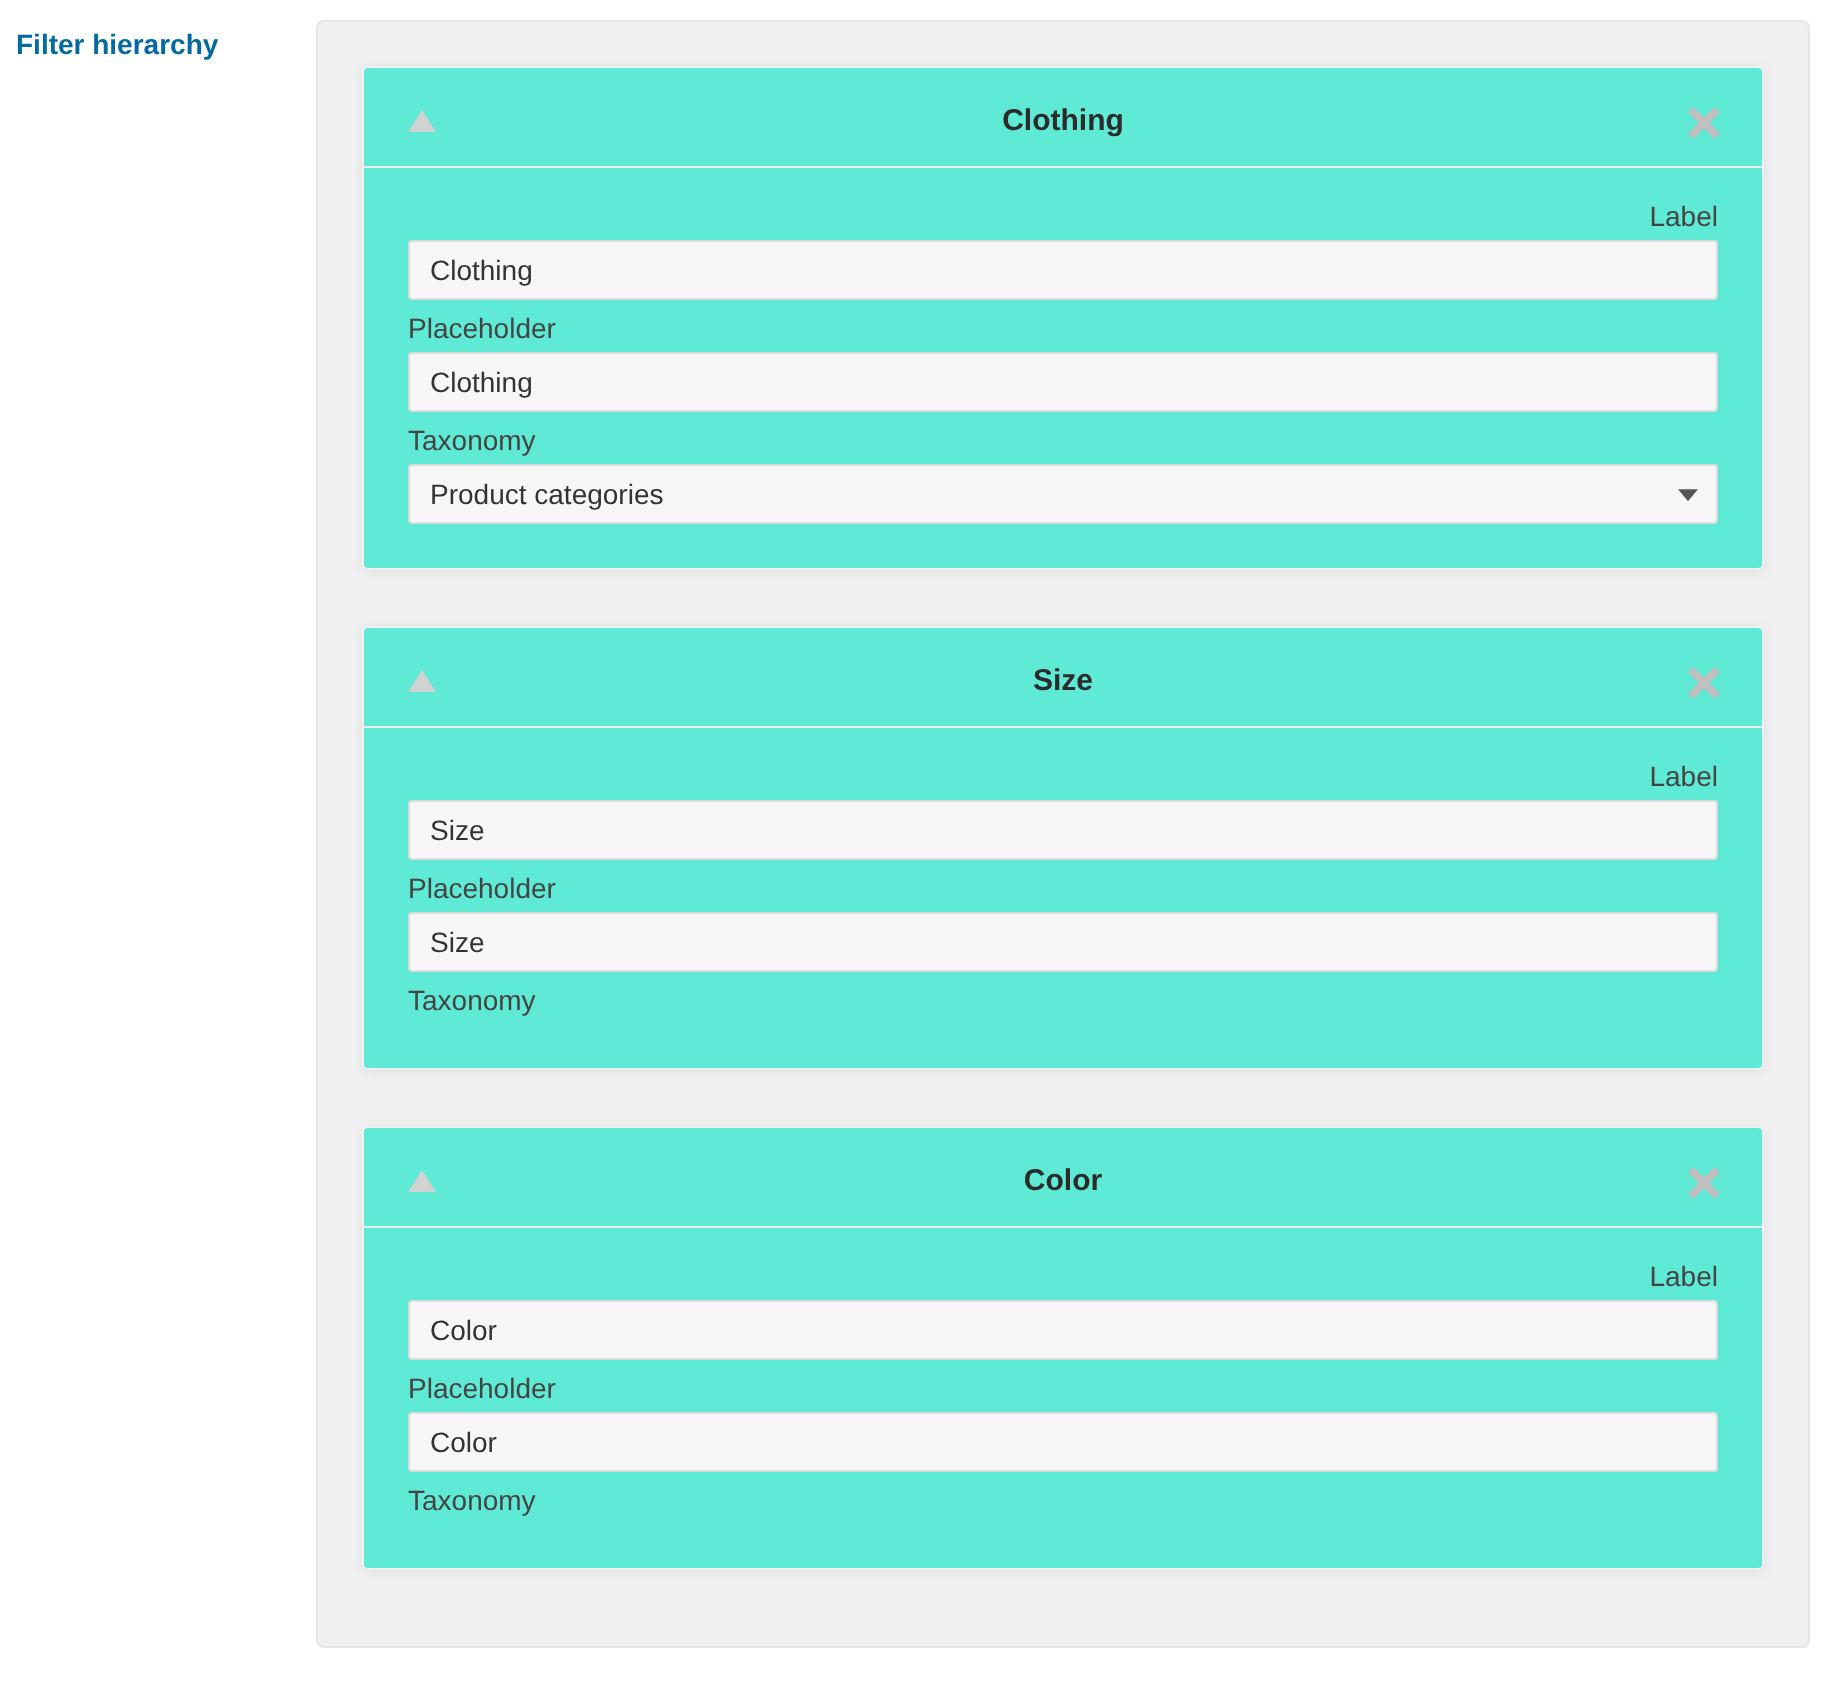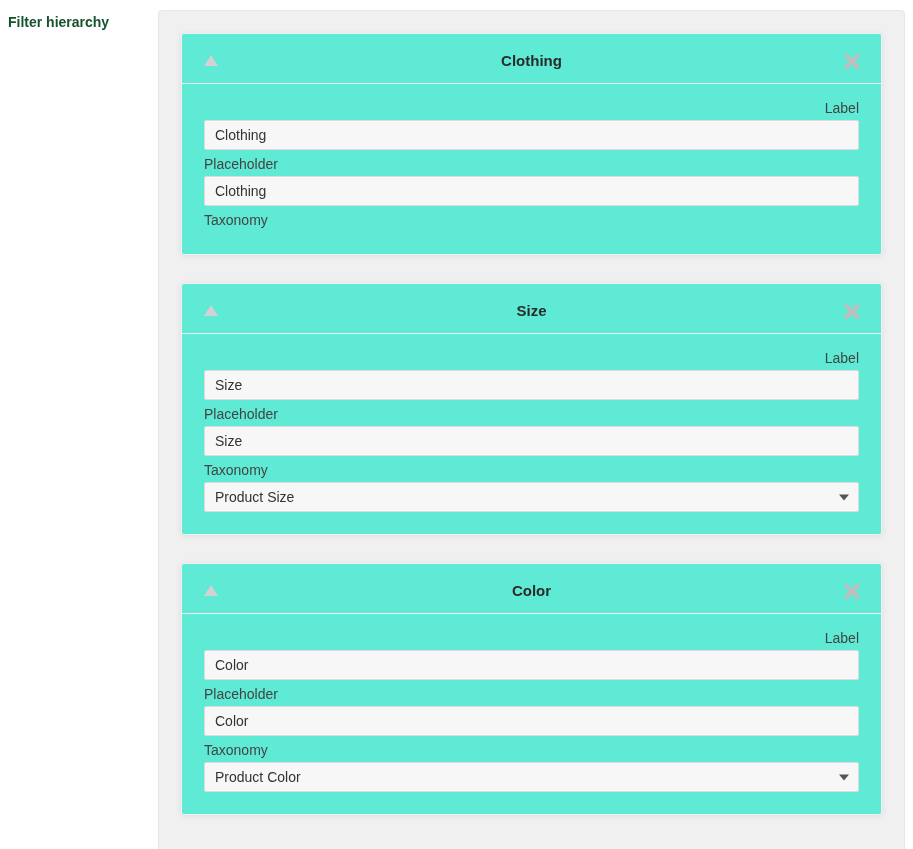--- a/index.html
+++ b/index.html
@@ -14,21 +14,21 @@
   .page {
     display: flex;
     align-items: flex-start;
     padding: 10px 8px 0 8px;
     width: 913px;
   }
   .left-label {
     width: 150px;
     flex-shrink: 0;
     font-weight: 600;
-    color: #14532d;
+    color: #0369a1;
     padding-top: 4px;
     font-size: 14px;
   }
   .hierarchy-panel {
     flex: 1;
     background: #f0f0f0;
     border: 1px solid #e6e6e6;
     border-radius: 4px;
     padding: 22px 22px 10px 22px;
   }
@@ -158,63 +158,59 @@
         <div class="icon-slot-right">
           <span class="close-icon"></span>
         </div>
       </div>
       <div class="card-body">
         <div class="field-label">Label</div>
         <input class="text-input" type="text" value="Clothing" style="">
         <div class="field-label">Placeholder</div>
         <input class="text-input" type="text" value="Clothing" style="">
         <div class="field-label">Taxonomy</div>
+        <div class="select-wrap">
+          <div class="select">Product categories</div>
+          <span class="select-caret"></span>
+        </div>
       </div>
     </div>
 
     <div class="filter-card">
       <div class="card-header">
         <div class="icon-slot-left">
           <span class="collapse-icon"></span>
         </div>
         <div class="card-title">Size</div>
         <div class="icon-slot-right">
           <span class="close-icon"></span>
         </div>
       </div>
       <div class="card-body">
         <div class="field-label">Label</div>
         <input class="text-input" type="text" value="Size" style="">
         <div class="field-label">Placeholder</div>
         <input class="text-input" type="text" value="Size" style="">
         <div class="field-label">Taxonomy</div>
-        <div class="select-wrap">
-          <div class="select">Product Size</div>
-          <span class="select-caret"></span>
-        </div>
       </div>
     </div>
 
     <div class="filter-card">
       <div class="card-header">
         <div class="icon-slot-left">
           <span class="collapse-icon"></span>
         </div>
         <div class="card-title">Color</div>
         <div class="icon-slot-right">
           <span class="close-icon"></span>
         </div>
       </div>
       <div class="card-body">
         <div class="field-label">Label</div>
         <input class="text-input" type="text" value="Color" style="">
         <div class="field-label">Placeholder</div>
         <input class="text-input" type="text" value="Color" style="">
         <div class="field-label">Taxonomy</div>
-        <div class="select-wrap">
-          <div class="select">Product Color</div>
-          <span class="select-caret"></span>
-        </div>
       </div>
     </div>
 
   </div>
 </div>
 
 </body></html>

